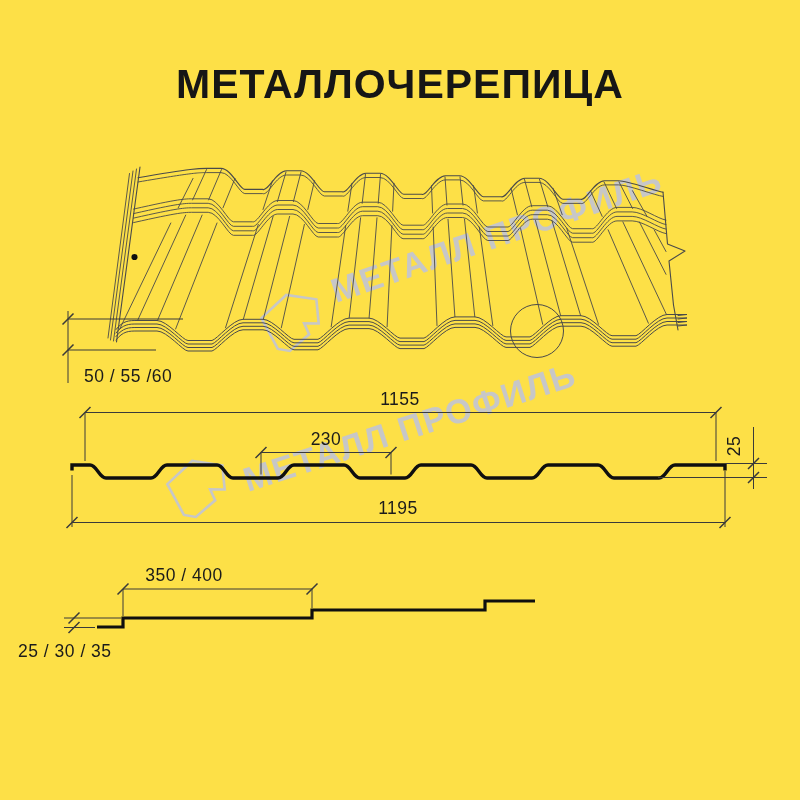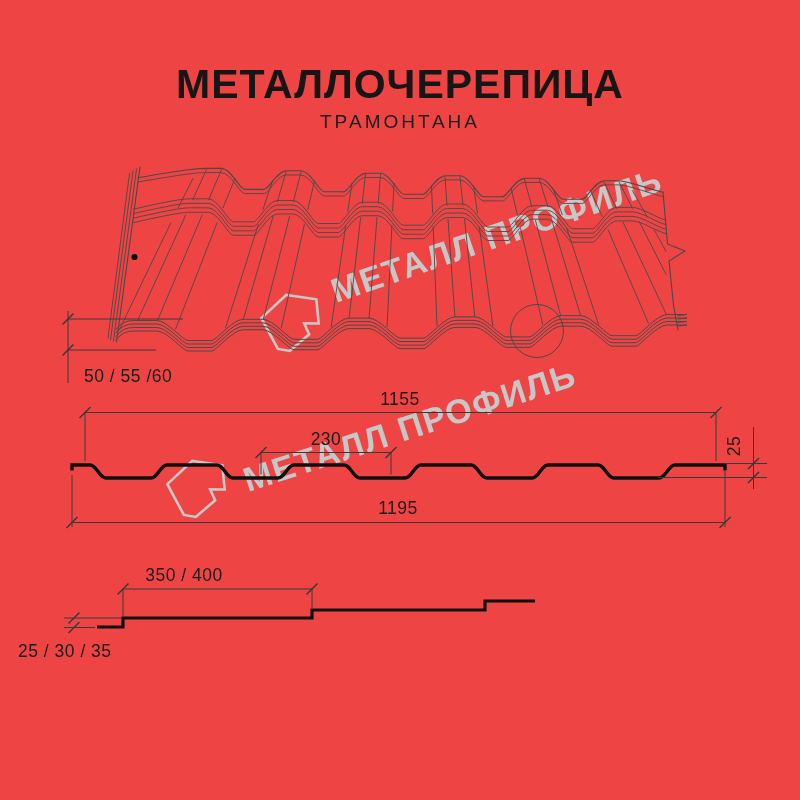--- a/index.html
+++ b/index.html
@@ -1,32 +1,31 @@
 <!DOCTYPE html>
 <html><head>
 <meta charset="utf-8">
 <style>
   html,body{margin:0;padding:0;background:#ffffff;}
-  .page{position:relative;width:800px;height:800px;background:#ef4444;overflow:hidden;
+  .page{position:relative;width:800px;height:800px;background:#fde047;overflow:hidden;
         font-family:"Liberation Sans",sans-serif;}
   .title{position:absolute;left:0;right:0;top:64px;text-align:center;
          font-size:41px;font-weight:700;letter-spacing:1px;line-height:1;color:#161616;}
   .subtitle{position:absolute;left:0;right:0;top:112px;text-align:center;
             font-size:19px;font-weight:400;letter-spacing:3px;line-height:1;color:#1c1c1c;}
   svg{position:absolute;left:0;top:0;}
   svg text.dim{font-family:"Liberation Sans",sans-serif;font-size:17.5px;letter-spacing:0.5px;}
   svg text.wm{font-family:"Liberation Sans",sans-serif;font-size:34px;font-weight:700;letter-spacing:1.5px;}
 </style>
 </head>
 <body>
 
 <div class="page">
 
   <div class="title">МЕТАЛЛОЧЕРЕПИЦА</div>
-  <div class="subtitle">ТРАМОНТАНА</div>
 
   <svg id="dwg" width="800" height="800" viewBox="0 0 800 800">
 
     <g>
       <path class="c-wm" d="M 9,51 L 1,17 L 31,1 L 59,13 L 55,37 L 41,33 L 43,45 L 20,56 Z" fill="none" stroke-width="2.6" transform="translate(256,302) rotate(-15)" stroke="#c7c7c7"></path>
     </g>
     <text class="wm c-wmf" transform="rotate(-19 336 303)" x="336" y="303" fill="#c7c7c7">МЕТАЛЛ ПРОФИЛЬ</text>
 
     <g>
       <path class="c-wm" d="M 9,51 L 1,17 L 31,1 L 59,13 L 55,37 L 41,33 L 43,45 L 20,56 Z" fill="none" stroke-width="2.6" transform="translate(162,468) rotate(-15)" stroke="#c7c7c7"></path>

